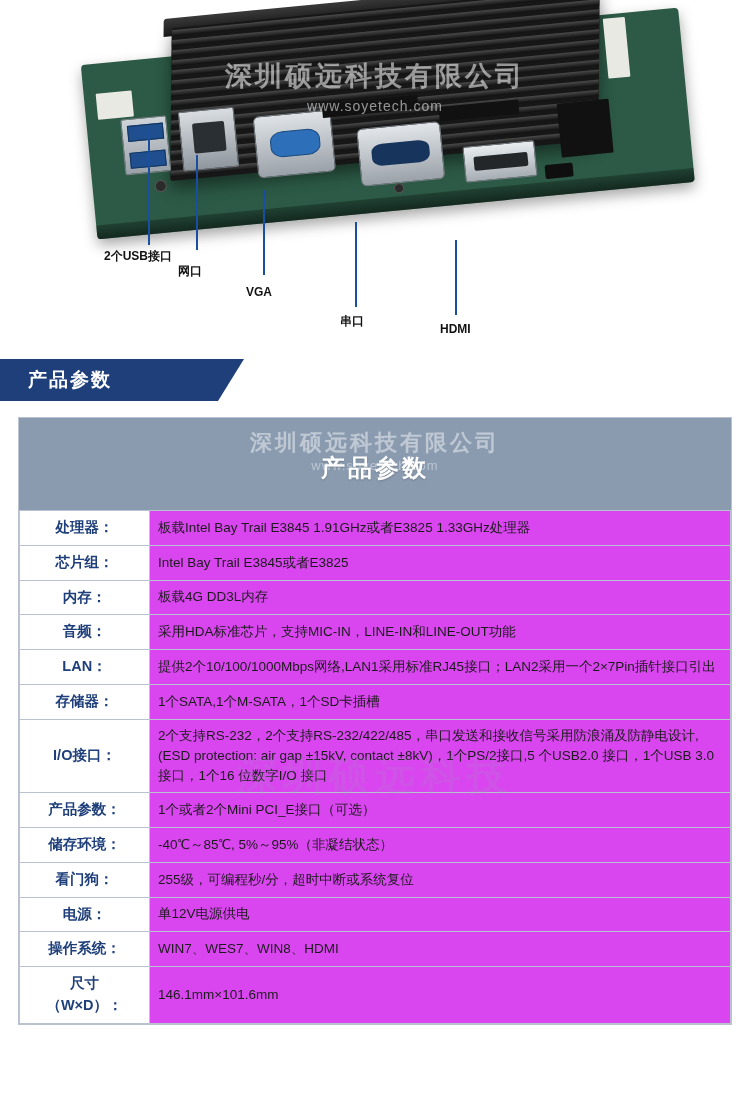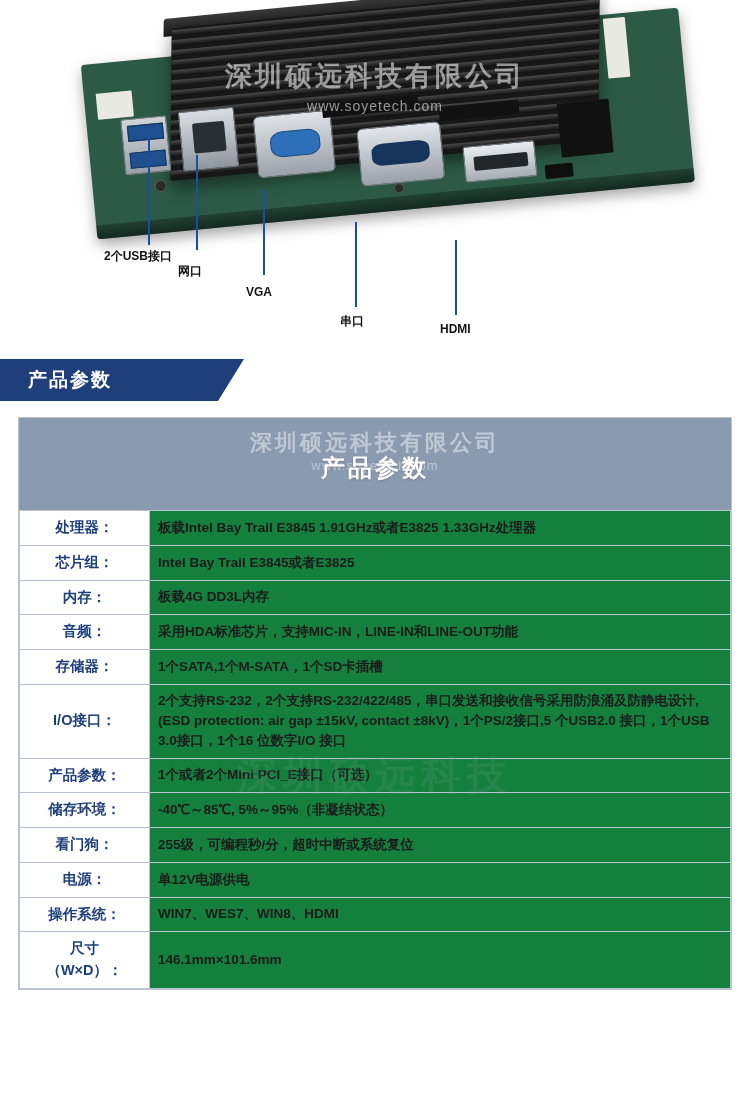--- a/index.html
+++ b/index.html
@@ -228,22 +228,21 @@
   }
   table.spec td.k {
     width: 130px;
     text-align: center;
     font-weight: bold;
     color: #1f3f7a;
     font-size: 14.5px;
     background: #ffffff;
   }
   table.spec td.v {
-    background: #15803d;
-    font-weight: bold;
+    background: #d946ef;
   }
   .k-two { line-height: 1.25; }
   .wm-table {
     position: absolute;
     left: 0; top: 330px; width: 100%;
     text-align: center;
     font-size: 40px;
     color: rgba(140,160,180,0.14);
     letter-spacing: 6px;
     font-weight: bold;
@@ -349,20 +348,24 @@
       </tr>
       <tr>
         <td class="k">内存：</td>
         <td class="v">板载4G DD3L内存</td>
       </tr>
       <tr>
         <td class="k">音频：</td>
         <td class="v">采用HDA标准芯片，支持MIC-IN，LINE-IN和LINE-OUT功能</td>
       </tr>
       <tr>
+        <td class="k">LAN：</td>
+        <td class="v">提供2个10/100/1000Mbps网络,LAN1采用标准RJ45接口；LAN2采用一个2×7Pin插针接口引出</td>
+      </tr>
+      <tr>
         <td class="k">存储器：</td>
         <td class="v">1个SATA,1个M-SATA，1个SD卡插槽</td>
       </tr>
       <tr>
         <td class="k">I/O接口：</td>
         <td class="v">2个支持RS-232，2个支持RS-232/422/485，串口发送和接收信号采用防浪涌及防静电设计,(ESD protection: air gap ±15kV, contact ±8kV)，1个PS/2接口,5 个USB2.0 接口，1个USB 3.0接口，1个16 位数字I/O 接口</td>
       </tr>
       <tr>
         <td class="k">产品参数：</td>
         <td class="v">1个或者2个Mini PCI_E接口（可选）</td>

